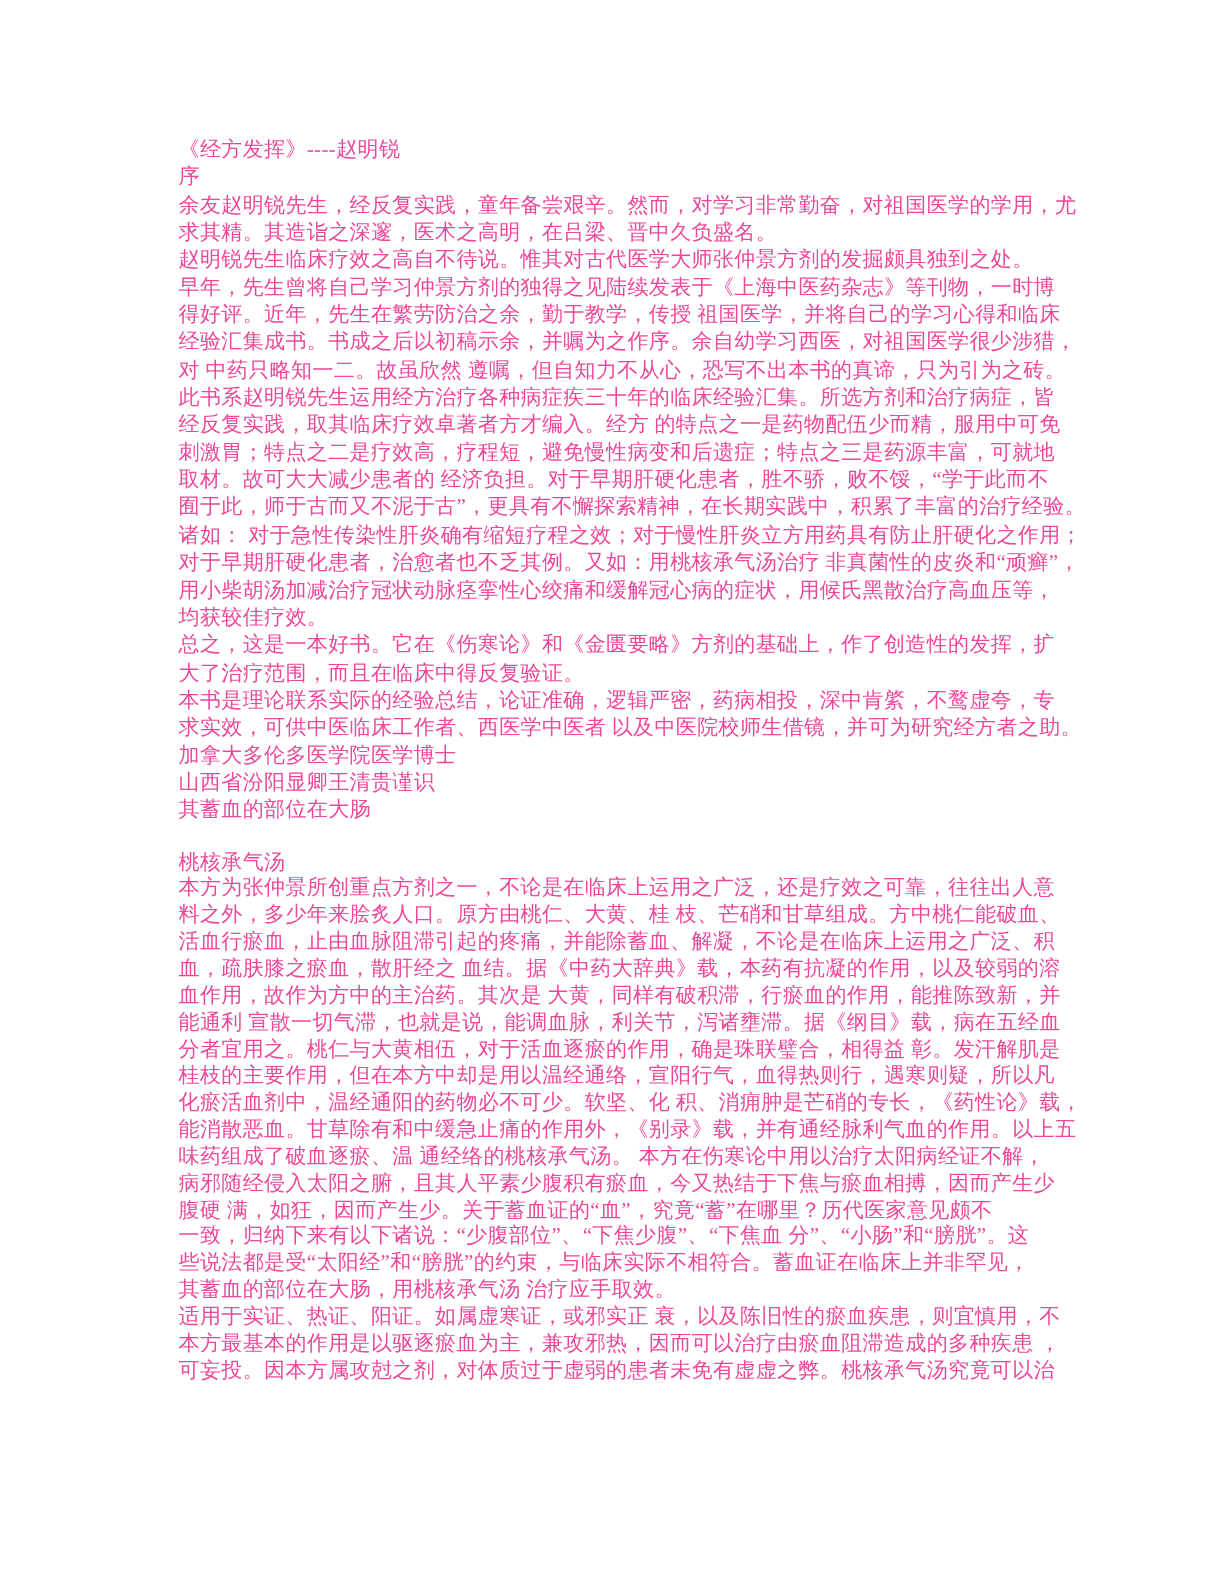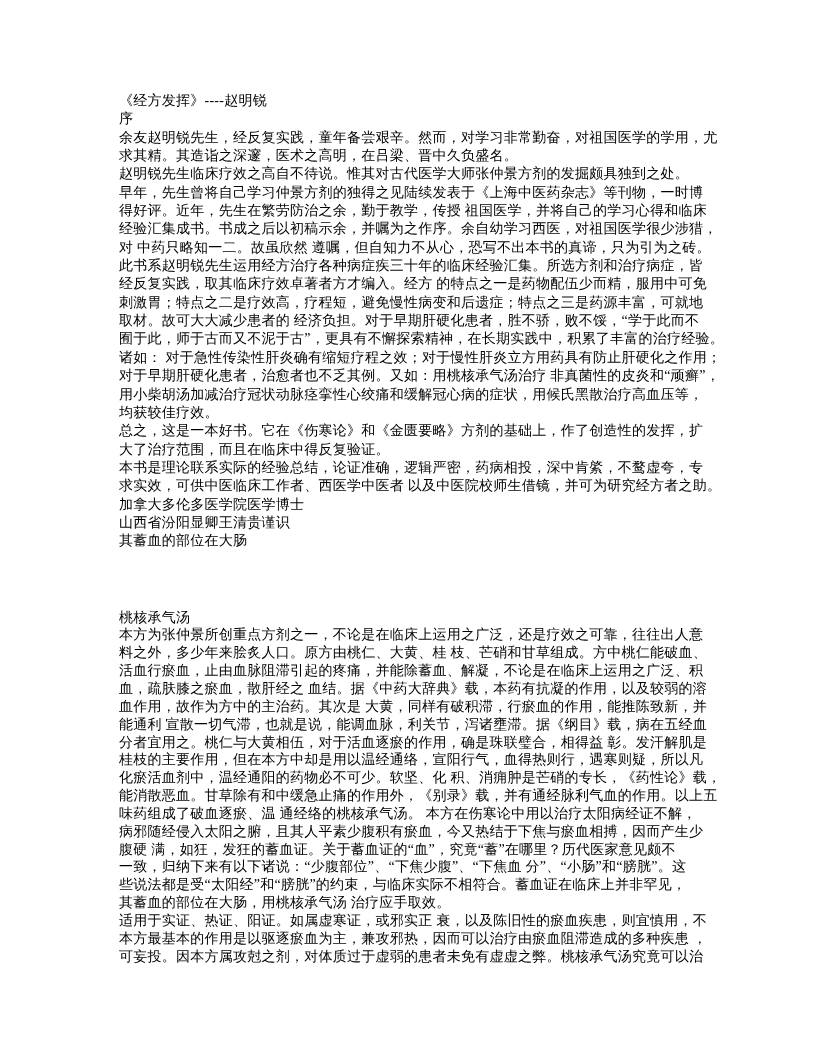--- a/index.html
+++ b/index.html
@@ -7,36 +7,36 @@
     padding: 0;
     background: #ffffff;
   }
   .page {
     position: relative;
     width: 816px;
     height: 1056px;
     background: #ffffff;
     overflow: hidden;
     font-family: "Liberation Serif", "DejaVu Serif", serif;
-    color: #000000;
+    color: #ec4899;
   }
   .text-block {
     position: absolute;
     left: 119px;
     top: 92px;
     width: 586px;
   }
   .line {
     font-size: 14px;
     line-height: 18.35px;
     letter-spacing: 0.25px;
     white-space: nowrap;
   }
   .chapter {
-    margin-top: 58px;
+    margin-top: 16px;
   }
   .chapter .line {
     line-height: 17.85px;
   }
 </style>
 </head>
 <body>
 
 <div class="page">
   <div class="text-block">
@@ -79,21 +79,21 @@
           <div class="line">活血行瘀血，止由血脉阻滞引起的疼痛，并能除蓄血、解凝，不论是在临床上运用之广泛、积</div>
           <div class="line">血，疏肤膝之瘀血，散肝经之 血结。据《中药大辞典》载，本药有抗凝的作用，以及较弱的溶</div>
           <div class="line">血作用，故作为方中的主治药。其次是 大黄，同样有破积滞，行瘀血的作用，能推陈致新，并</div>
           <div class="line">能通利 宣散一切气滞，也就是说，能调血脉，利关节，泻诸壅滞。据《纲目》载，病在五经血</div>
           <div class="line">分者宜用之。桃仁与大黄相伍，对于活血逐瘀的作用，确是珠联璧合，相得益 彰。发汗解肌是</div>
           <div class="line">桂枝的主要作用，但在本方中却是用以温经通络，宣阳行气，血得热则行，遇寒则疑，所以凡</div>
           <div class="line">化瘀活血剂中，温经通阳的药物必不可少。软坚、化 积、消痈肿是芒硝的专长，《药性论》载，</div>
           <div class="line">能消散恶血。甘草除有和中缓急止痛的作用外，《别录》载，并有通经脉利气血的作用。以上五</div>
           <div class="line">味药组成了破血逐瘀、温 通经络的桃核承气汤。 本方在伤寒论中用以治疗太阳病经证不解，</div>
           <div class="line">病邪随经侵入太阳之腑，且其人平素少腹积有瘀血，今又热结于下焦与瘀血相搏，因而产生少</div>
-          <div class="line">腹硬 满，如狂，发狂的蓄血证。关于蓄血证的“血”，究竟“蓄”在哪里？历代医家意见颇不</div>
+          <div class="line">腹硬 满，如狂，因而产生少。关于蓄血证的“血”，究竟“蓄”在哪里？历代医家意见颇不</div>
           <div class="line">一致，归纳下来有以下诸说：“少腹部位”、“下焦少腹”、“下焦血 分”、“小肠”和“膀胱”。这</div>
           <div class="line">些说法都是受“太阳经”和“膀胱”的约束，与临床实际不相符合。蓄血证在临床上并非罕见，</div>
           <div class="line">其蓄血的部位在大肠，用桃核承气汤 治疗应手取效。</div>
           <div class="line">适用于实证、热证、阳证。如属虚寒证，或邪实正 衰，以及陈旧性的瘀血疾患，则宜慎用，不</div>
           <div class="line">本方最基本的作用是以驱逐瘀血为主，兼攻邪热，因而可以治疗由瘀血阻滞造成的多种疾患 ，</div>
           <div class="line">可妄投。因本方属攻尅之剂，对体质过于虚弱的患者未免有虚虚之弊。桃核承气汤究竟可以治</div>
         </div>
     </div>
 
   </div>

